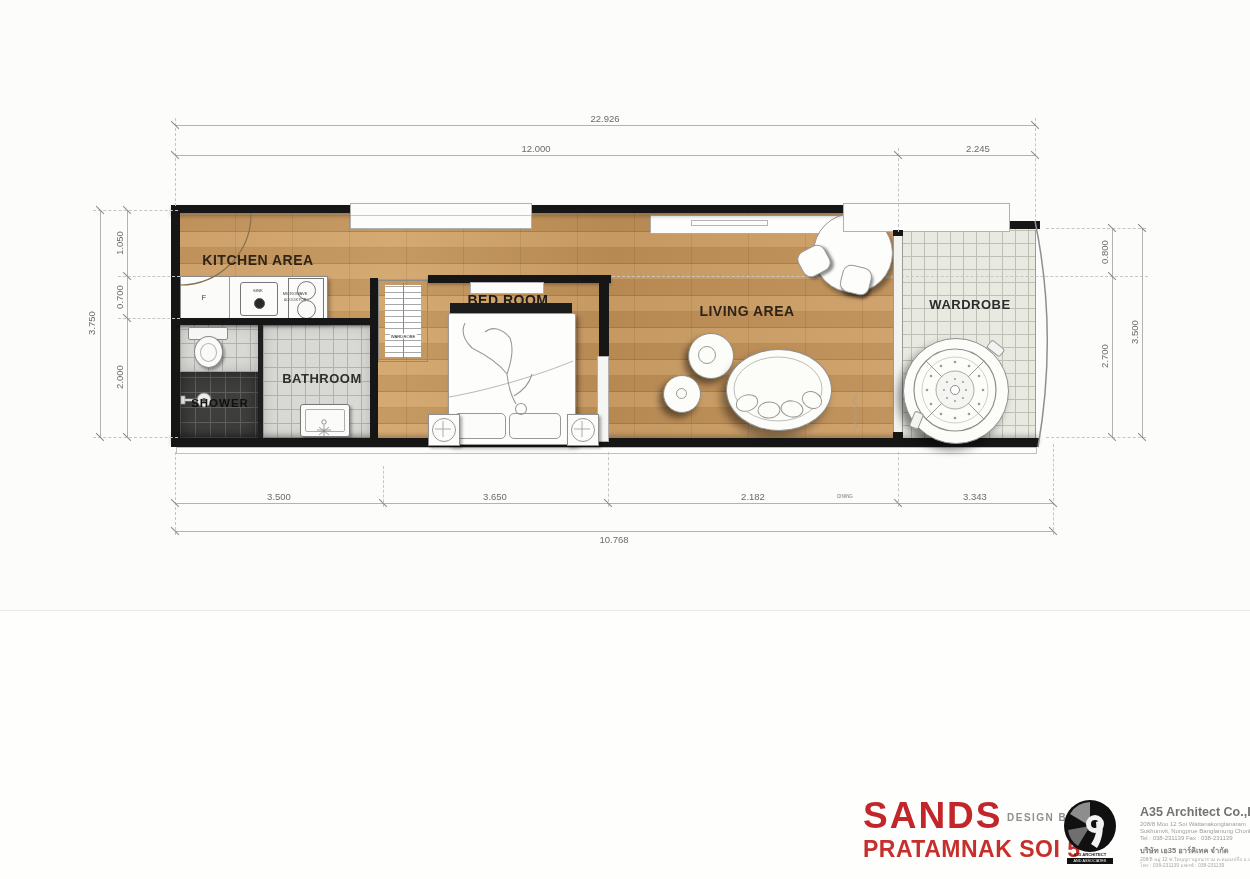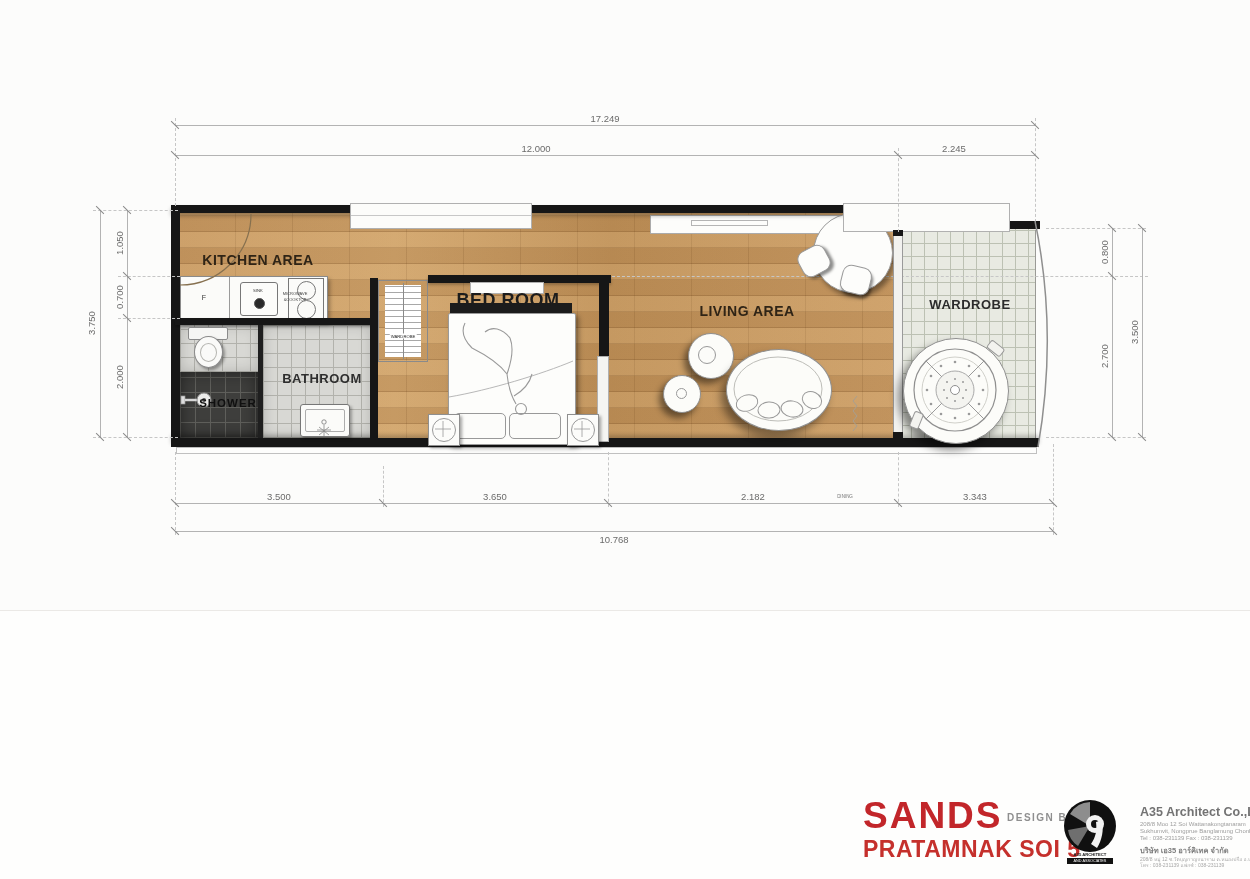--- a/index.html
+++ b/index.html
@@ -199,44 +199,44 @@
       <circle cx="944" cy="390" r="1"></circle>
         <circle cx="947" cy="382" r="1"></circle>
       <circle cx="955" cy="379" r="1"></circle>
         <circle cx="963" cy="382" r="1"></circle>
     </g>
     <rect x="988" y="344" width="16" height="9" rx="2" transform="rotate(38 996 348)" fill="#f3f3ef" stroke="#999"></rect>
     <rect x="912" y="412" width="9" height="16" rx="2" transform="rotate(22 916 420)" fill="#f3f3ef" stroke="#999"></rect>
   </svg>
 
   <div class="rl" style="left:258px;top:260px;font-size:14px;">KITCHEN AREA</div>
-  <div class="rl" style="left:508px;top:300px;font-size:18px;color:#1c1c1c;text-align:right;">BED ROOM</div>
+  <div class="rl" style="left:508px;top:300px;font-size:14px;color:#1c1c1c;text-align:right;">BED ROOM</div>
   <div class="rl" style="left:747px;top:311px;font-size:14px;">LIVING AREA</div>
   <div class="rl" style="left:322px;top:378px;font-size:13px;color:#2e2e2e;">BATHROOM</div>
   <div class="rl" style="left:970px;top:304px;font-size:13px;color:#2b2b2b;">WARDROBE</div>
-  <div class="rl" style="left:220px;top:403px;font-size:11.5px;color:#101010;letter-spacing:1px;margin-left:8px;">SHOWER</div>
+  <div class="rl" style="left:220px;top:403px;font-size:11.5px;color:#101010;letter-spacing:1px;">SHOWER</div>
   <div class="fx" style="left:403px;top:336px;font-size:4.2px;background:#fff;padding:0 1px;color:#222;">WARDROBE</div>
 
   <div class="fx" style="left:204px;top:297px;font-size:7px;">F</div>
   <div class="fx" style="left:258px;top:290px;font-size:4.2px;">SINK</div>
   <div class="fx" style="left:295px;top:293px;font-size:4px;color:#444;">MICROWAVE</div>
   <div class="fx" style="left:295px;top:299px;font-size:4px;color:#444;">&amp;COOKTOP</div>
   <div class="fx" style="left:845px;top:496px;font-size:4.5px;color:#777;">DINING</div>
 
   <div class="dim-h" style="left:175px;top:125px;width:860px;"></div>
   <div class="tk" style="left:175px;top:125px;"></div>
   <div class="tk" style="left:1035px;top:125px;"></div>
-  <div class="dl" style="left:605px;top:113px;">17.249</div>
+  <div class="dl" style="left:605px;top:113px;">22.926</div>
 
   <div class="dim-h" style="left:175px;top:155px;width:860px;"></div>
   <div class="tk" style="left:175px;top:155px;"></div>
   <div class="tk" style="left:898px;top:155px;"></div>
   <div class="tk" style="left:1035px;top:155px;"></div>
   <div class="dl" style="left:536px;top:143px;">12.000</div>
-  <div class="dl" style="left:954px;top:143px;">2.245</div>
+  <div class="dl" style="left:978px;top:143px;">2.245</div>
 
   <div class="ext-v" style="left:175px;top:118px;height:88px;"></div>
   <div class="ext-v" style="left:898px;top:148px;height:84px;"></div>
   <div class="ext-v" style="left:1035px;top:118px;height:104px;"></div>
 
   <div class="dim-v" style="left:100px;top:210px;height:227px;"></div>
   <div class="tk" style="left:100px;top:210px;"></div>
   <div class="tk" style="left:100px;top:437px;"></div>
   <div class="dlr" style="left:91px;top:323px;">3.750</div>
 

